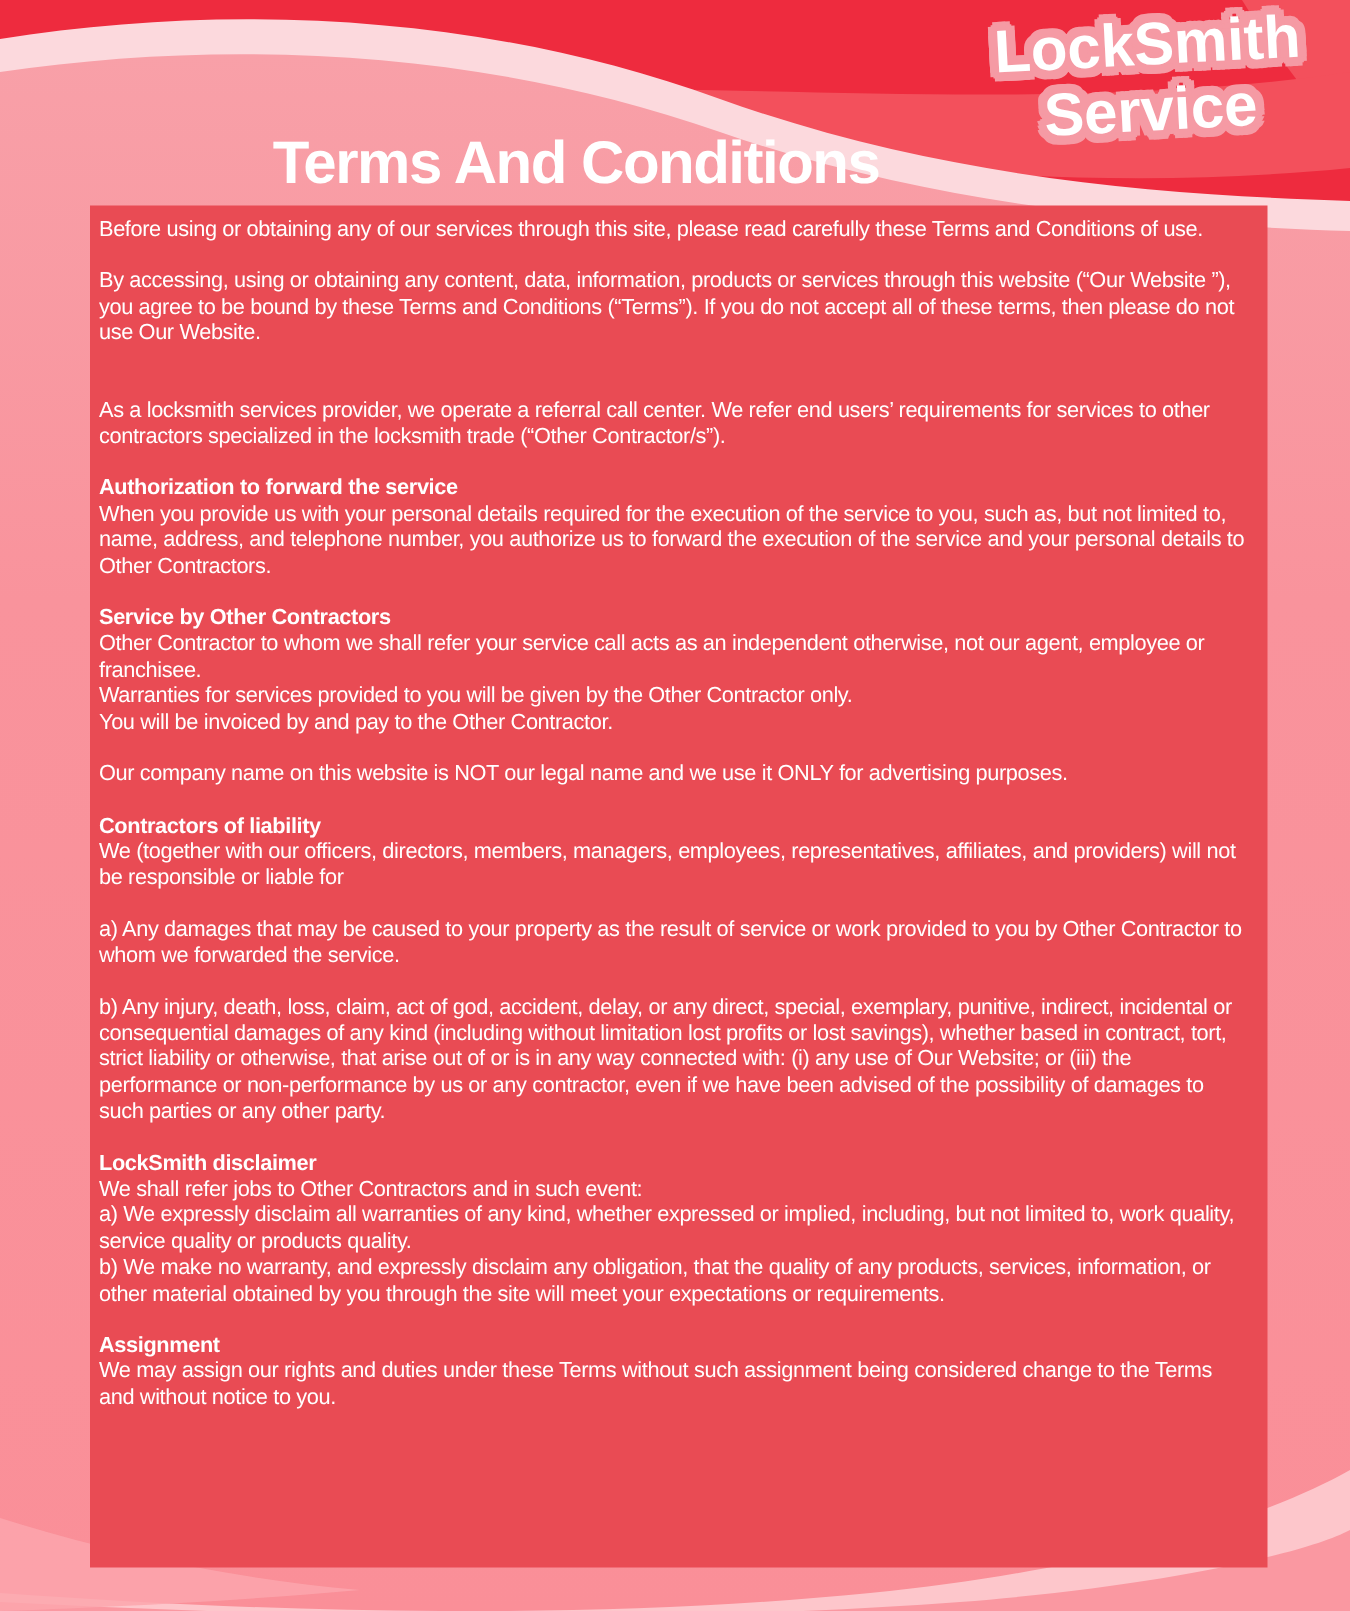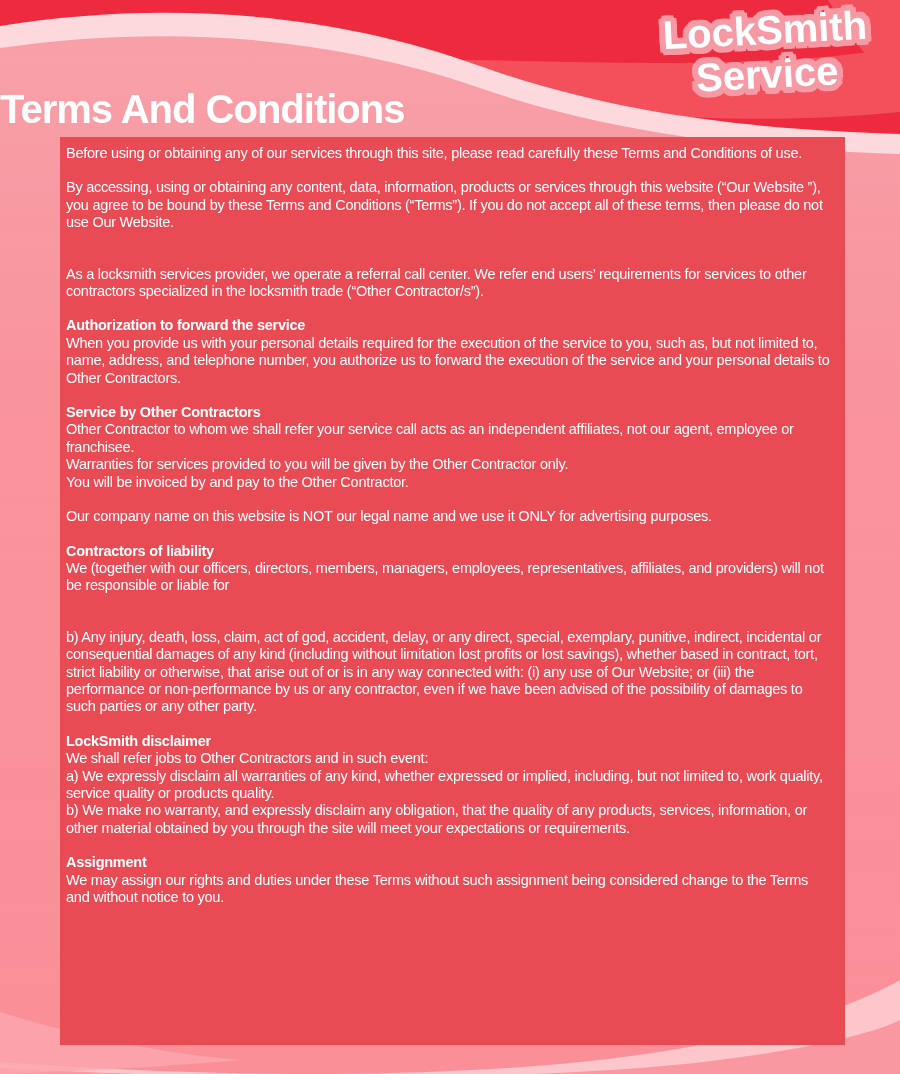--- a/index.html
+++ b/index.html
@@ -36,20 +36,21 @@
       0 -6px 0 var(--logo-outline), 0 6px 0 var(--logo-outline),
       -4px -4px 0 var(--logo-outline), 4px -4px 0 var(--logo-outline),
       -4px 4px 0 var(--logo-outline), 4px 4px 0 var(--logo-outline),
       -6px 3px 0 var(--logo-outline), 6px 3px 0 var(--logo-outline),
       -3px 6px 0 var(--logo-outline), 3px 6px 0 var(--logo-outline),
       -6px -3px 0 var(--logo-outline), 6px -3px 0 var(--logo-outline),
       -3px -6px 0 var(--logo-outline), 3px -6px 0 var(--logo-outline);
   }
   .title{
     position:absolute;top:86px;left:0;width:768px;margin:0;
+    text-align:center;
     font-size:40px;line-height:46px;
     font-weight:bold;
     letter-spacing:-1px;
     color:var(--text-white);
   }
   .panel{
     position:absolute;left:60px;top:137px;
     width:785px;height:908px;
     box-sizing:border-box;
     padding:8px 10px 0 6px;
@@ -112,29 +113,30 @@
         <div class="tc-spacer"></div>
         <p class="tc-paragraph">By accessing, using or obtaining any content, data, information, products or services through this website (“Our Website ”), you agree to be bound by these Terms and Conditions (“Terms”). If you do not accept all of these terms, then please do not use Our Website.</p>
         <div class="tc-spacer"></div>
         <div class="tc-spacer"></div>
         <p class="tc-paragraph">As a locksmith services provider, we operate a referral call center. We refer end users’ requirements for services to other contractors specialized in the locksmith trade (“Other Contractor/s”).</p>
         <div class="tc-spacer"></div>
         <h3 class="tc-heading">Authorization to forward the service</h3>
         <p class="tc-paragraph">When you provide us with your personal details required for the execution of the service to you, such as, but not limited to, name, address, and telephone number, you authorize us to forward the execution of the service and your personal details to Other Contractors.</p>
         <div class="tc-spacer"></div>
         <h3 class="tc-heading">Service by Other Contractors</h3>
-        <p class="tc-paragraph">Other Contractor to whom we shall refer your service call acts as an independent affiliates, not our agent, employee or franchisee.</p>
+        <p class="tc-paragraph">Other Contractor to whom we shall refer your service call acts as an independent otherwise, not our agent, employee or franchisee.</p>
         <p class="tc-paragraph">Warranties for services provided to you will be given by the Other Contractor only.</p>
         <p class="tc-paragraph">You will be invoiced by and pay to the Other Contractor.</p>
         <div class="tc-spacer"></div>
         <p class="tc-paragraph">Our company name on this website is NOT our legal name and we use it ONLY for advertising purposes.</p>
         <div class="tc-spacer"></div>
         <h3 class="tc-heading">Contractors of liability</h3>
         <p class="tc-paragraph">We (together with our officers, directors, members, managers, employees, representatives, affiliates, and providers) will not be responsible or liable for</p>
         <div class="tc-spacer"></div>
+        <p class="tc-paragraph">a) Any damages that may be caused to your property as the result of service or work provided to you by Other Contractor to whom we forwarded the service.</p>
         <div class="tc-spacer"></div>
         <p class="tc-paragraph">b) Any injury, death, loss, claim, act of god, accident, delay, or any direct, special, exemplary, punitive, indirect, incidental or consequential damages of any kind (including without limitation lost profits or lost savings), whether based in contract, tort, strict liability or otherwise, that arise out of or is in any way connected with: (i) any use of Our Website; or (iii) the performance or non-performance by us or any contractor, even if we have been advised of the possibility of damages to such parties or any other party.</p>
         <div class="tc-spacer"></div>
         <h3 class="tc-heading">LockSmith disclaimer</h3>
         <p class="tc-paragraph">We shall refer jobs to Other Contractors and in such event:</p>
         <p class="tc-paragraph">a) We expressly disclaim all warranties of any kind, whether expressed or implied, including, but not limited to, work quality, service quality or products quality.</p>
         <p class="tc-paragraph">b) We make no warranty, and expressly disclaim any obligation, that the quality of any products, services, information, or other material obtained by you through the site will meet your expectations or requirements.</p>
         <div class="tc-spacer"></div>
         <h3 class="tc-heading">Assignment</h3>
         <p class="tc-paragraph">We may assign our rights and duties under these Terms without such assignment being considered change to the Terms and without notice to you.</p>

